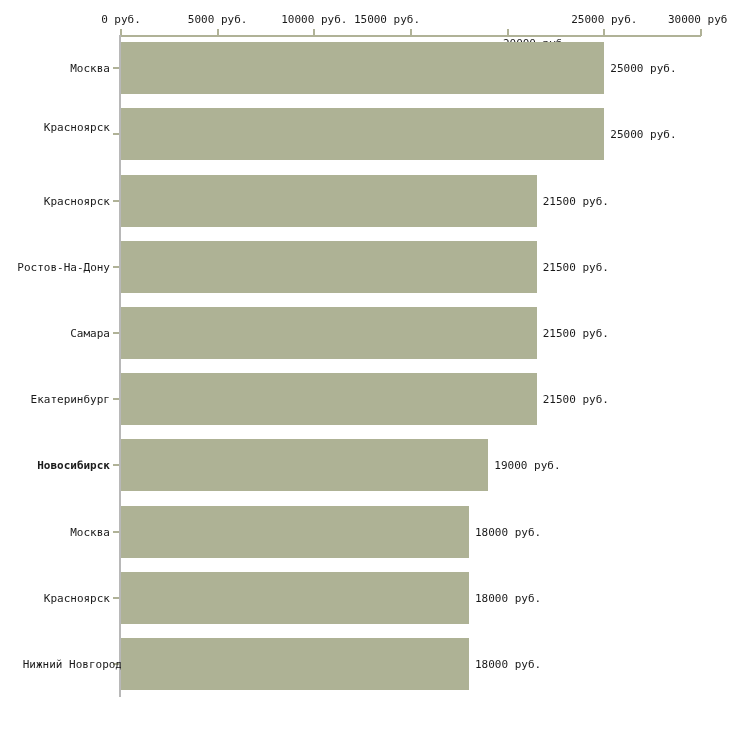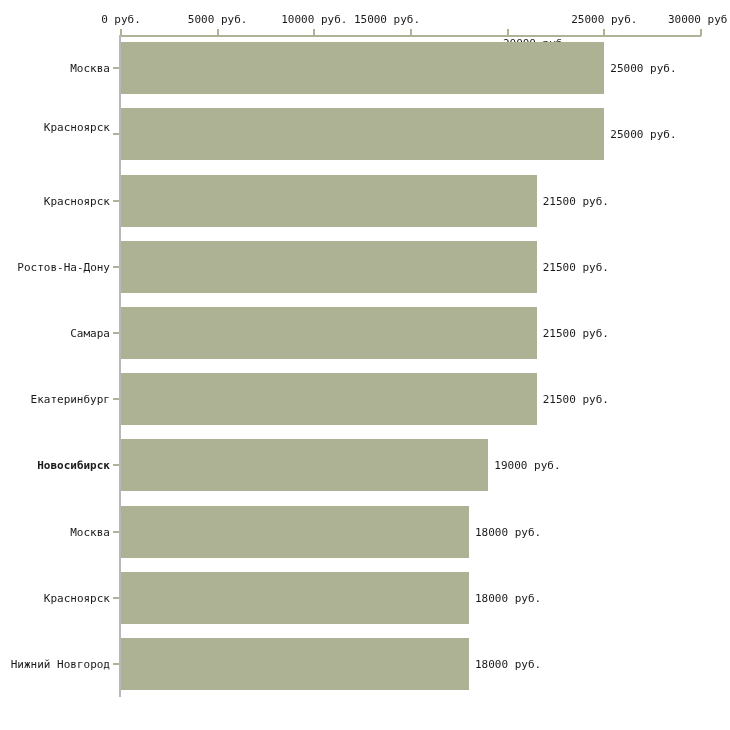--- a/index.html
+++ b/index.html
@@ -158,21 +158,21 @@
         </div>
         <div class="y-label-wrap" style="top: 465.3px; font-weight: bold;">
           <div class="y-tick-label" style="position: relative; transform: translateY(-50%);">Новосибирск</div>
         </div>
         <div class="y-label-wrap" style="top: 531.5px;">
           <div class="y-tick-label" style="position: relative; transform: translateY(-50%);">Москва</div>
         </div>
         <div class="y-label-wrap" style="top: 597.7px;">
           <div class="y-tick-label" style="position: relative; transform: translateY(-50%);">Красноярск</div>
         </div>
-        <div class="y-label-wrap" style="top: 663.9px;">
+        <div class="y-label-wrap" style="top: 663.9px; margin-left: 12px;">
           <div class="y-tick-label" style="position: relative; transform: translateY(-50%);">Нижний Новгород</div>
         </div>
       </div>
 
     <div id="bars">
         <div class="bar" style="top: 42.1px; width: 483.333px; height: 52px;"></div>
         <div class="bar" style="top: 108.3px; width: 483.333px; height: 52px;"></div>
         <div class="bar" style="top: 174.5px; width: 415.667px; height: 52px;"></div>
         <div class="bar" style="top: 240.7px; width: 415.667px; height: 52px;"></div>
         <div class="bar" style="top: 306.9px; width: 415.667px; height: 52px;"></div>

